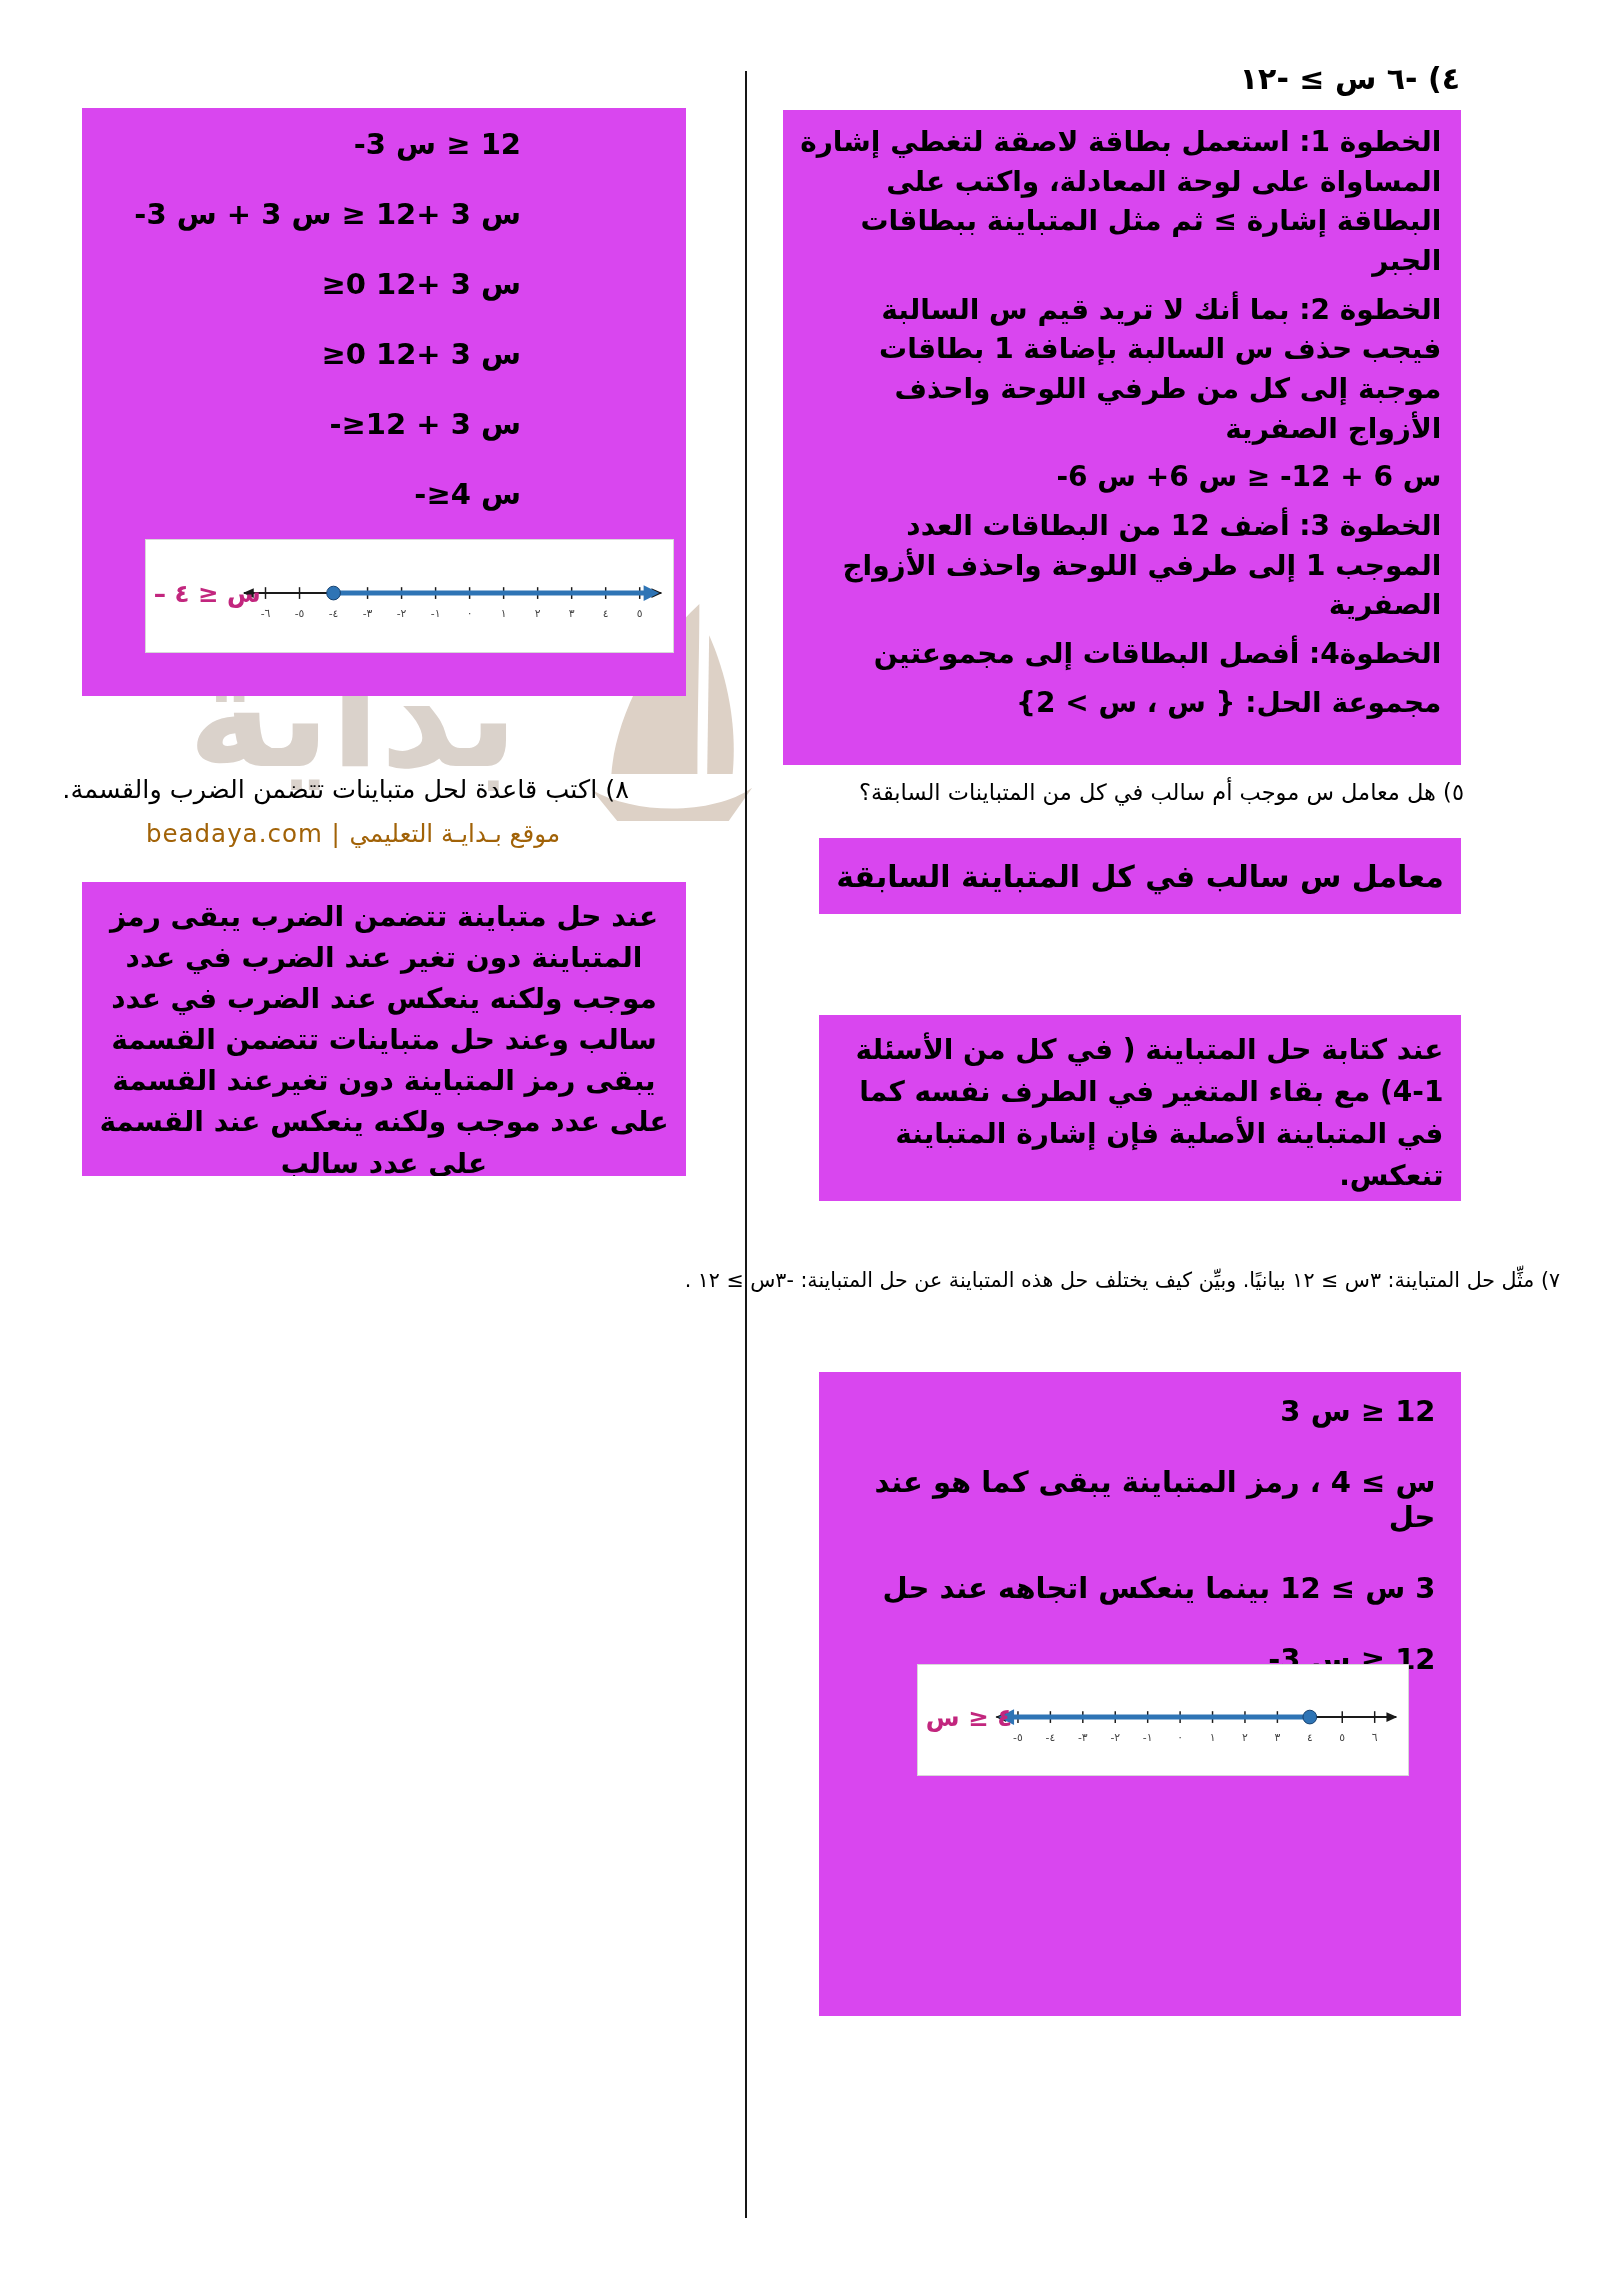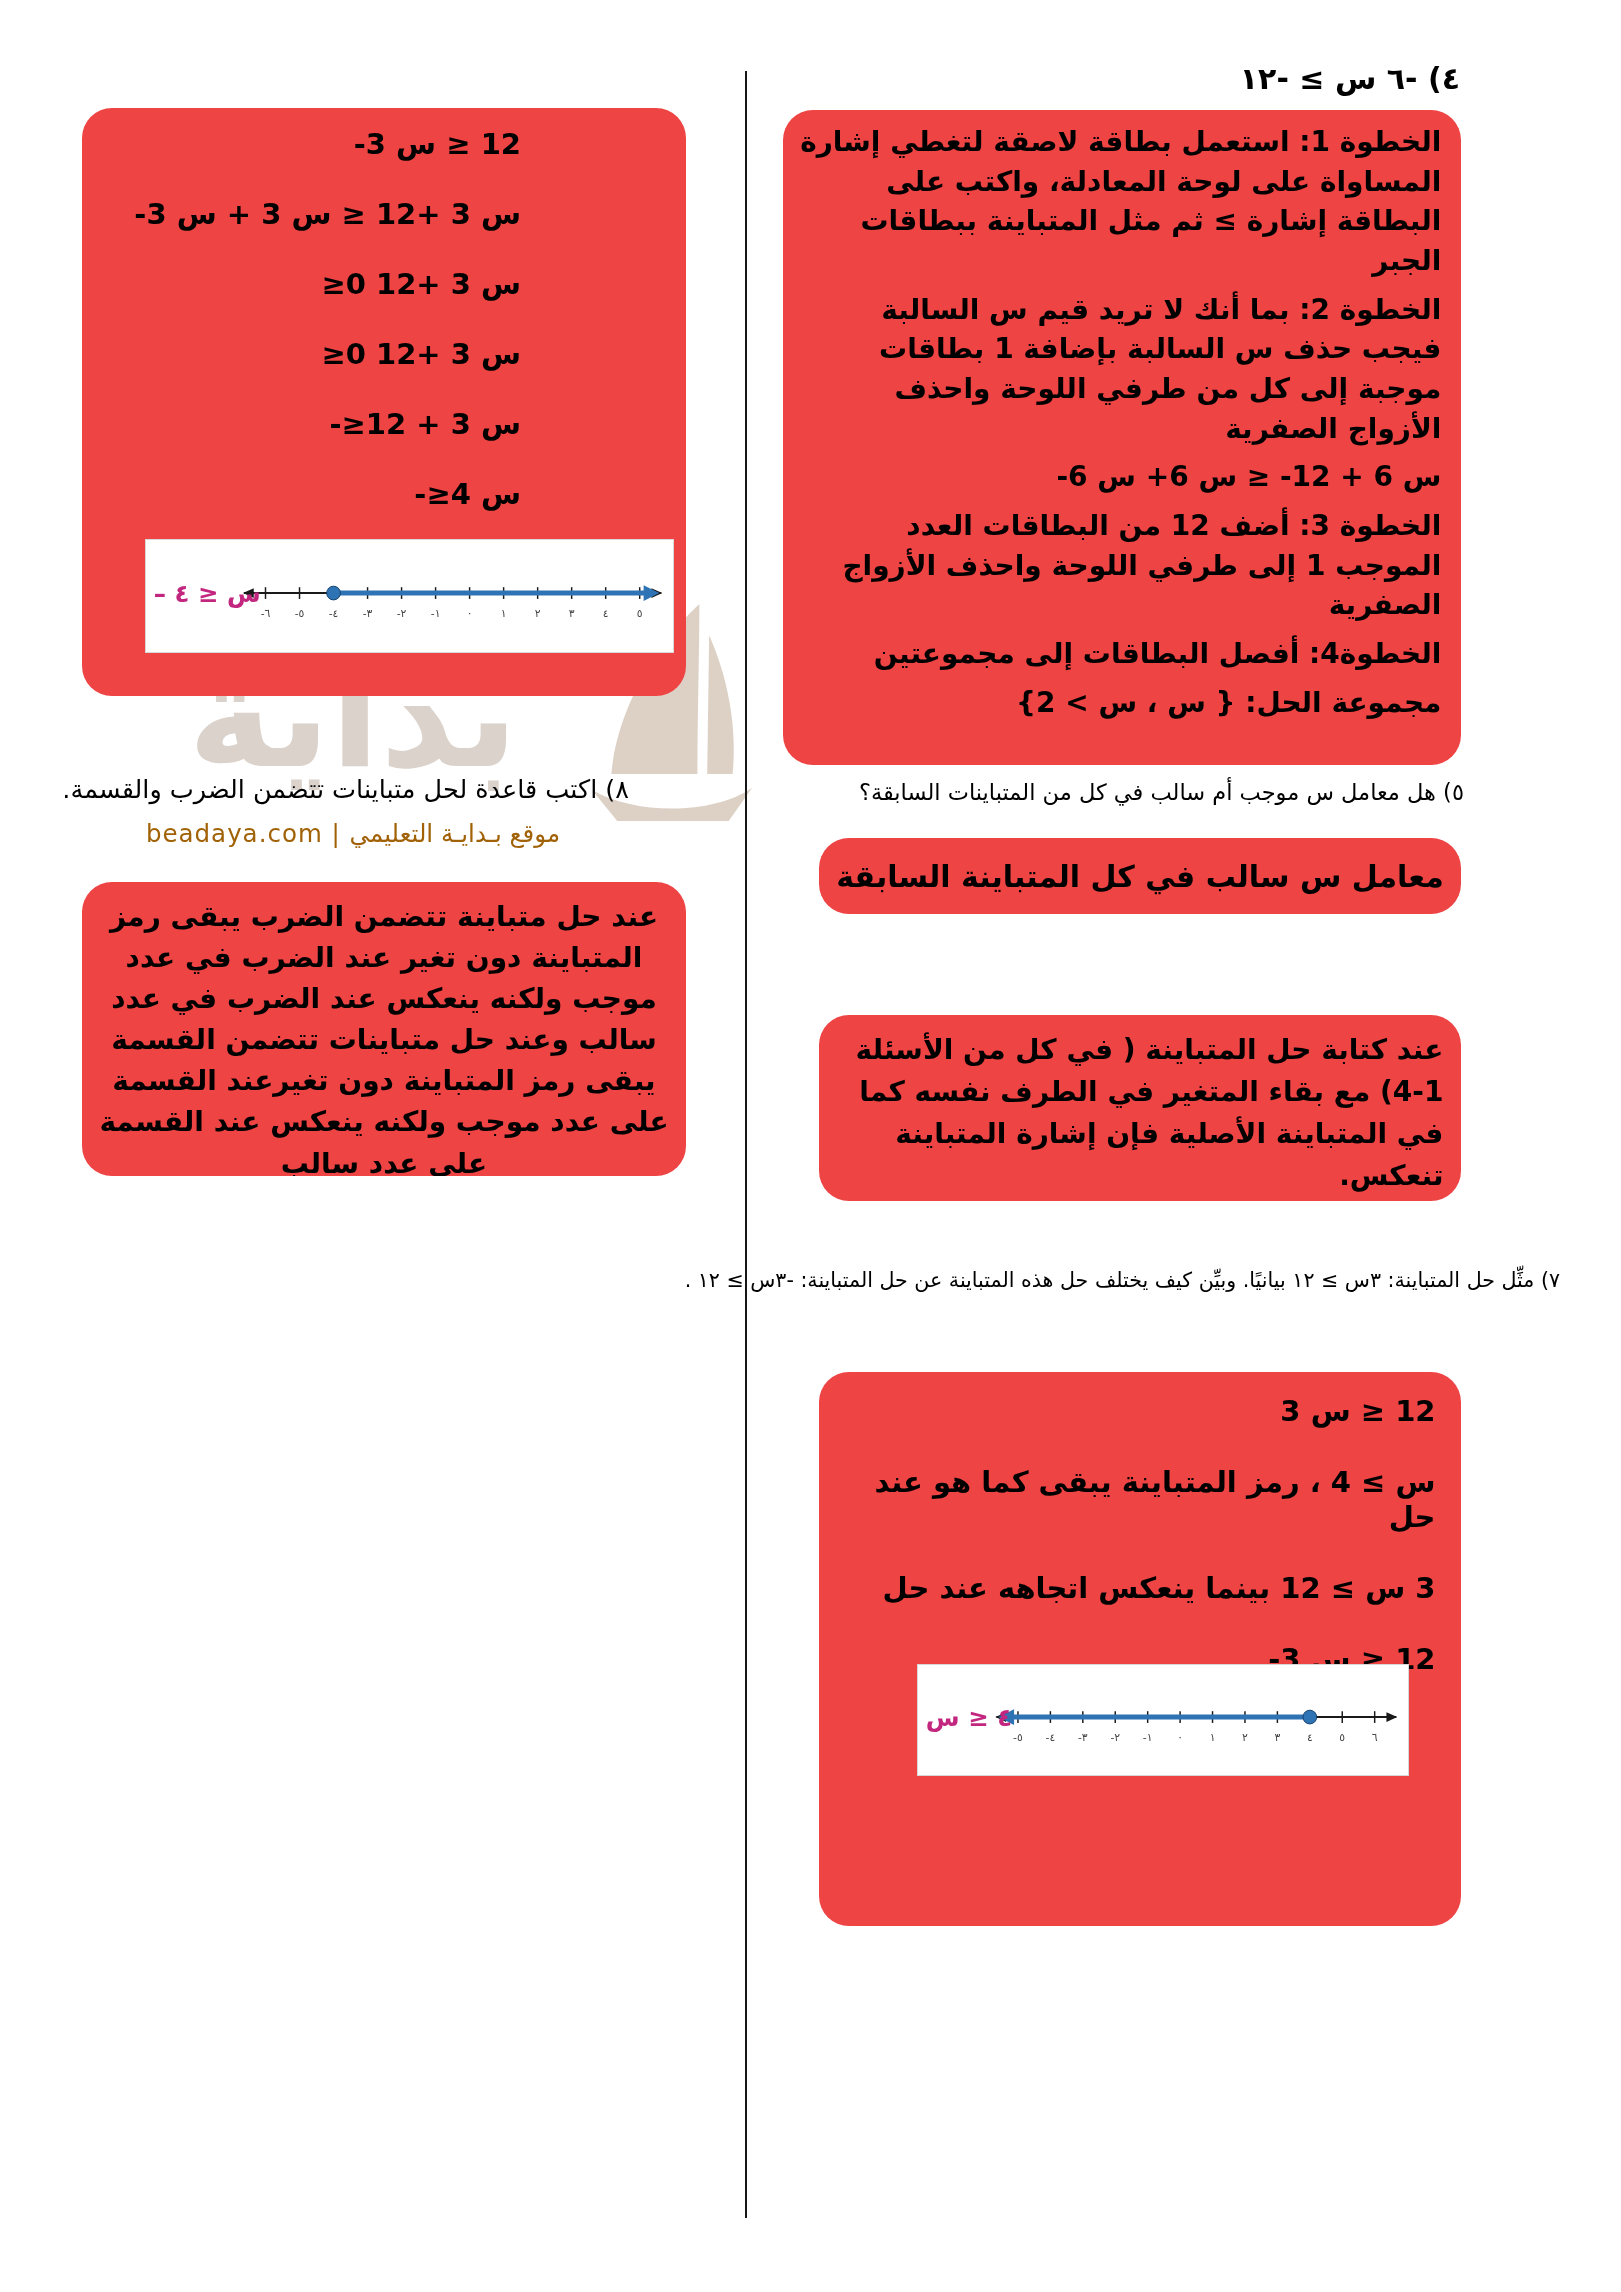--- a/index.html
+++ b/index.html
@@ -1,19 +1,19 @@
 <!DOCTYPE html>
 <html lang="ar"><head>
 <meta charset="utf-8">
 <style>
   html,body{margin:0;padding:0;background:#ffffff;}
   .page{position:relative;width:1621px;height:2293px;background:#fff;
         font-family:"DejaVu Sans",sans-serif;color:#000;overflow:hidden;}
   .abs{position:absolute;}
-  .ybox{background:#ef4444;box-sizing:border-box;border-radius:30px;}
+  .ybox{background:#d946ef;box-sizing:border-box;}
 
   .divider{position:absolute;left:745px;top:71px;width:2px;height:2147px;background:#161616;}
 
   
   .wm-text{position:absolute;left:118px;top:633px;width:470px;font-size:145px;font-weight:bold;
            color:#dad2cb;direction:rtl;text-align:center;line-height:1.15;}
   .wm-caption{position:absolute;left:108px;top:819px;width:490px;font-size:24.5px;color:#a16207;
               text-align:center;direction:ltr;white-space:nowrap;letter-spacing:1px;}
   .wm-boat{position:absolute;left:584px;top:596px;}
 
@@ -29,21 +29,21 @@
   .qtext{position:absolute;direction:rtl;white-space:nowrap;font-size:22.5px;}
   #q5{top:779px;right:157px;}
   #q6{top:961px;right:157px;}
   #q7{top:1268px;right:61px;font-size:20.6px;}
   #q8{top:774px;right:992px;font-size:25.5px;}
 
   .box-a5{left:819px;top:838px;width:642px;height:76px;display:flex;align-items:center;
           justify-content:center;font-size:30px;font-weight:bold;direction:rtl;}
   .box-a6{left:819px;top:1015px;width:642px;height:186px;padding:13.7px 17.6px;font-size:28px;
           font-weight:bold;line-height:1.5;direction:rtl;text-align:right;overflow:hidden;}
-  .box-a7{left:819px;top:1372px;width:642px;height:554px;padding:21.6px 25.5px 0 9.8px;
+  .box-a7{left:819px;top:1372px;width:642px;height:644px;padding:21.6px 25.5px 0 9.8px;
           font-size:29px;font-weight:bold;direction:rtl;text-align:right;}
   .box-a7 .aline{margin-bottom:36px;line-height:35px;}
 
   
   .box-l1{left:82px;top:108px;width:604px;height:588px;padding:19.6px 165px 0 0;
           font-size:29px;font-weight:bold;}
   .box-l1 .mline{direction:ltr;unicode-bidi:bidi-override;text-align:right;height:70px;line-height:33px;}
   .box-l2{left:82px;top:882px;width:604px;height:294px;padding:13.7px 15.7px;font-size:28px;
           font-weight:bold;line-height:1.47;direction:rtl;text-align:center;overflow:hidden;}
 

